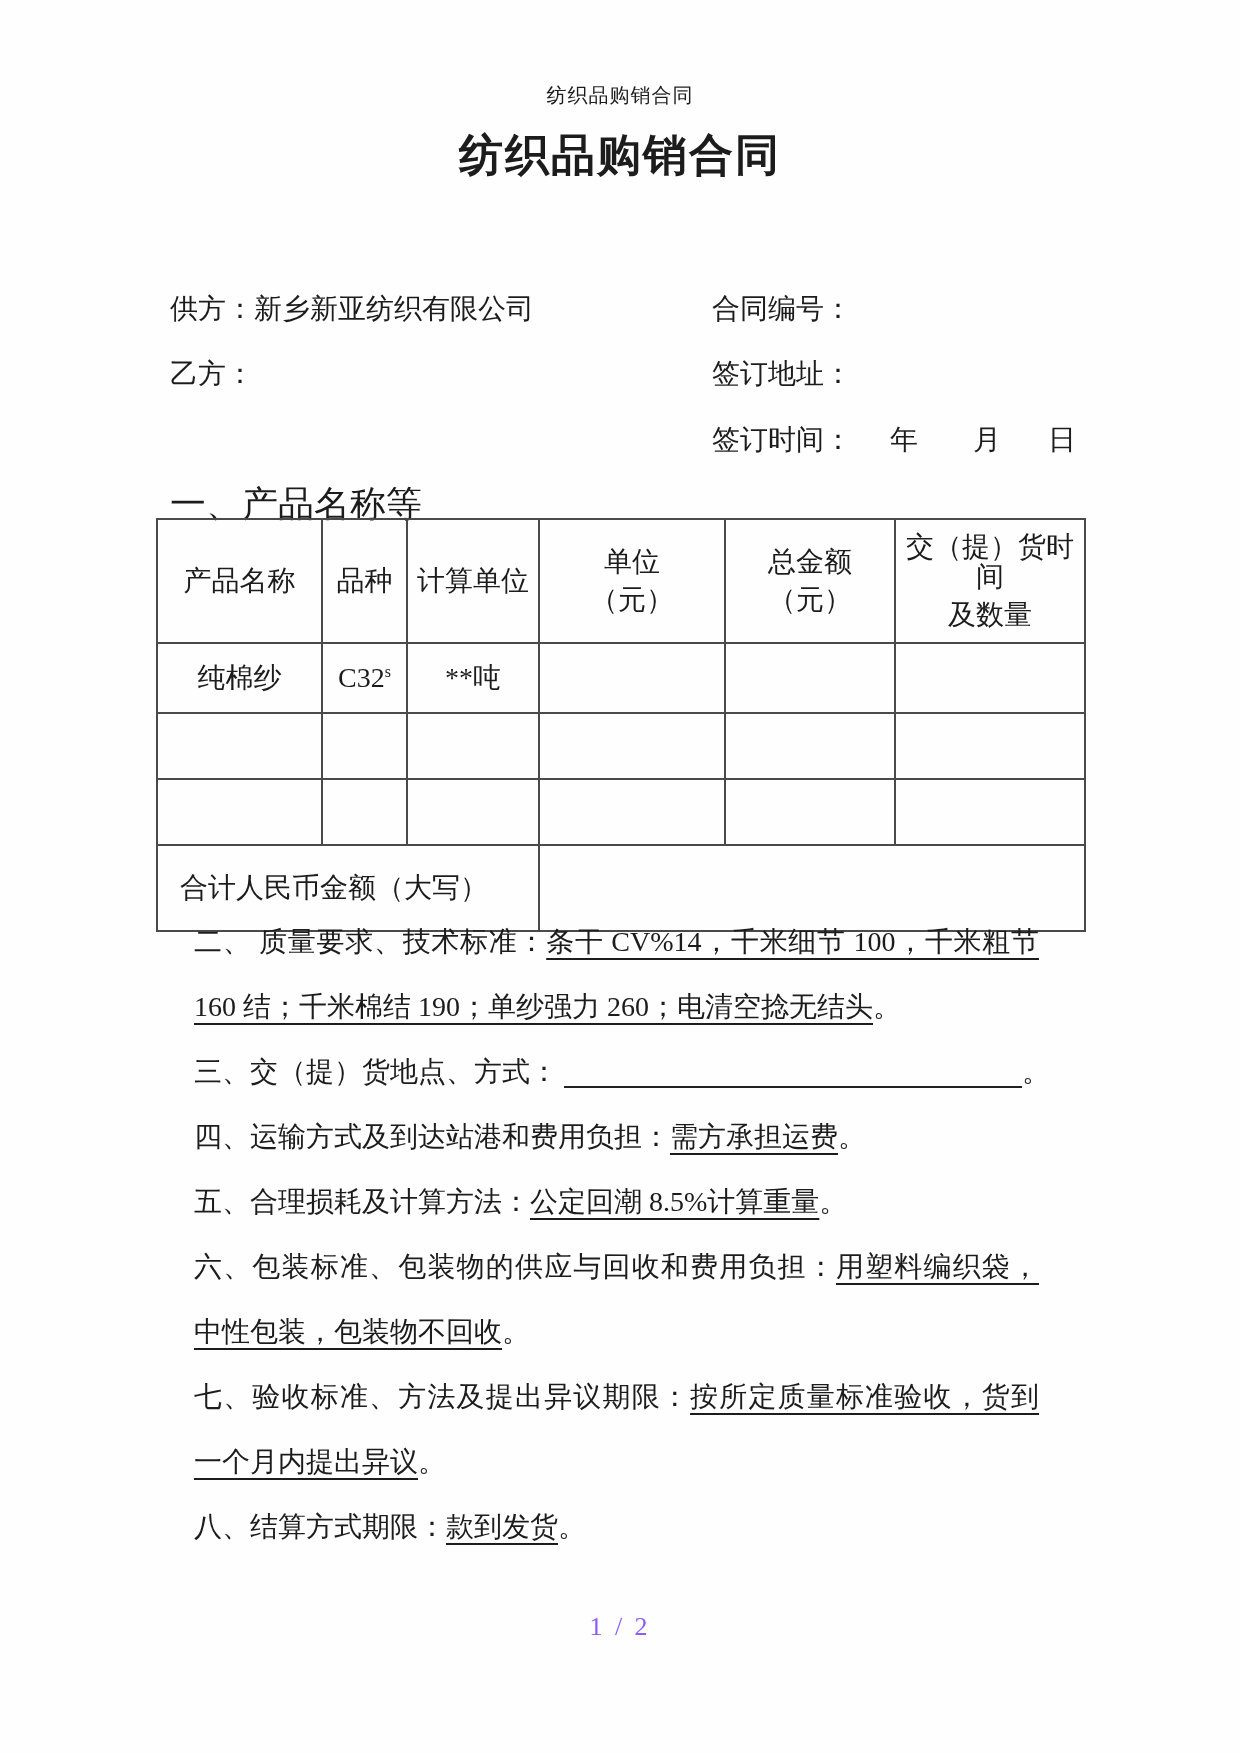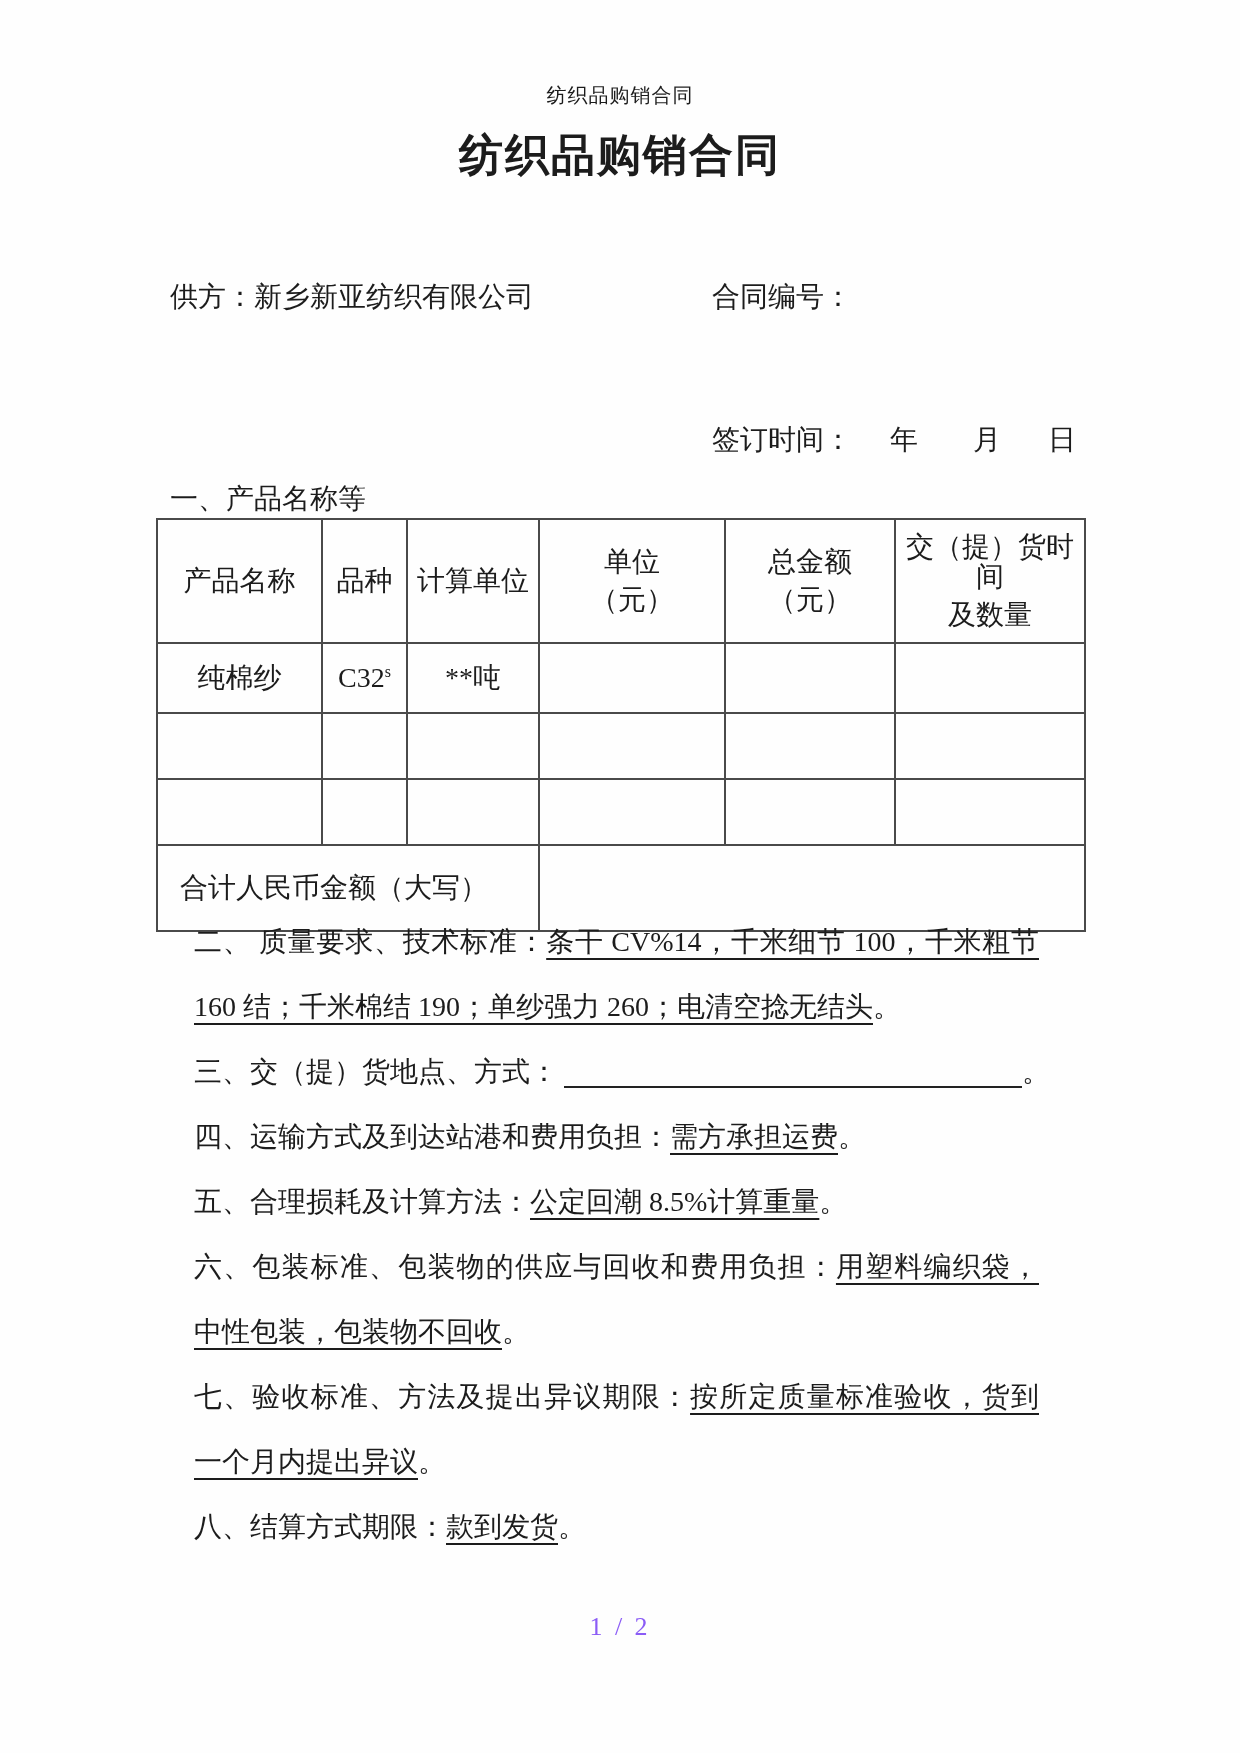--- a/index.html
+++ b/index.html
@@ -13,25 +13,25 @@
     text-align:center; font-size:20px; letter-spacing:1px;
   }
   .doc-title {
     position:absolute; top:126px; left:0; width:100%;
     text-align:center; font-size:44px; font-weight:700;
     font-family:"Liberation Sans","DejaVu Sans",sans-serif;
     letter-spacing:2px;
   }
   .info-row { position:absolute; left:170px; width:940px; font-size:28px; line-height:34px; }
   .info-row .right { position:absolute; left:542px; top:0; }
-  .r1 { top:280px; } .r2 { top:357px; } .r3 { top:423px; }
+  .r1 { top:292px; } .r2 { top:357px; } .r3 { top:423px; }
   .date-part { display:inline-block; }
   .y { margin-left:38px; } .m { margin-left:55px; } .d { margin-left:47px; }
 
-  .section-heading { position:absolute; top:480px; left:170px; font-size:28px; }
+  .section-heading { position:absolute; top:480px; left:170px; font-size:36px; }
 
   table.contract-table {
     position:absolute; top:518px; left:156px; width:928px;
     border-collapse:collapse; table-layout:fixed;
   }
   .contract-table td, .contract-table th {
     border:2px solid #4a4a4a; padding:0; text-align:center;
     vertical-align:middle; font-weight:normal; font-size:28px; color:#1c1c1c;
   }
   .hrow { height:124px; }
@@ -62,20 +62,24 @@
 
   <div class="doc-header">纺织品购销合同</div>
 
   <div class="doc-title">纺织品购销合同</div>
 
   <div class="info-row r1">
     <span>供方：</span><span>新乡新亚纺织有限公司</span>
     <span class="right"><span>合同编号：</span><span></span></span>
   </div>
 
+  <div class="info-row r2">
+    <span>乙方：</span><span></span>
+    <span class="right"><span>签订地址：</span><span></span></span>
+  </div>
 
   <div class="info-row r3">
     <span class="right">
       <span>签订时间：</span><span class="date-part y">年</span><span class="date-part m">月</span><span class="date-part d">日</span>
     </span>
   </div>
 
   <div class="section-heading">一、产品名称等</div>
 
   <table class="contract-table">

